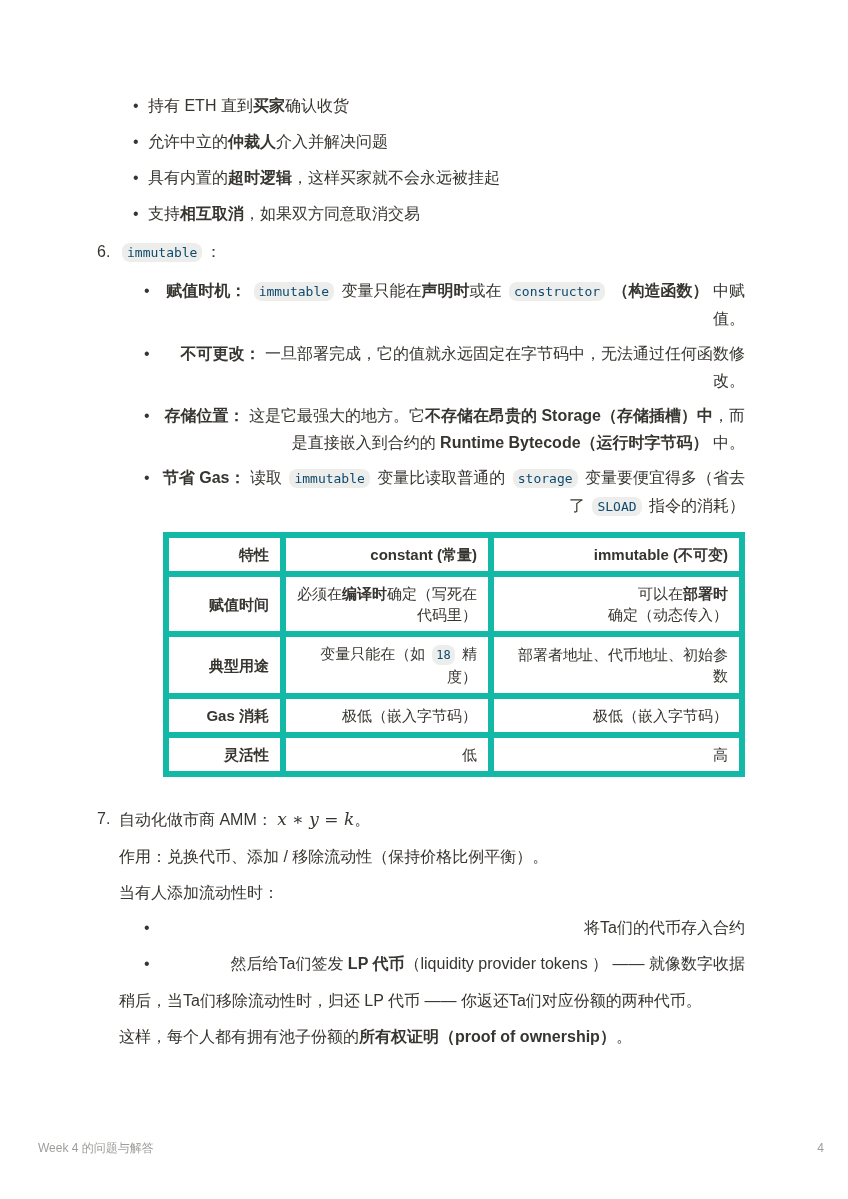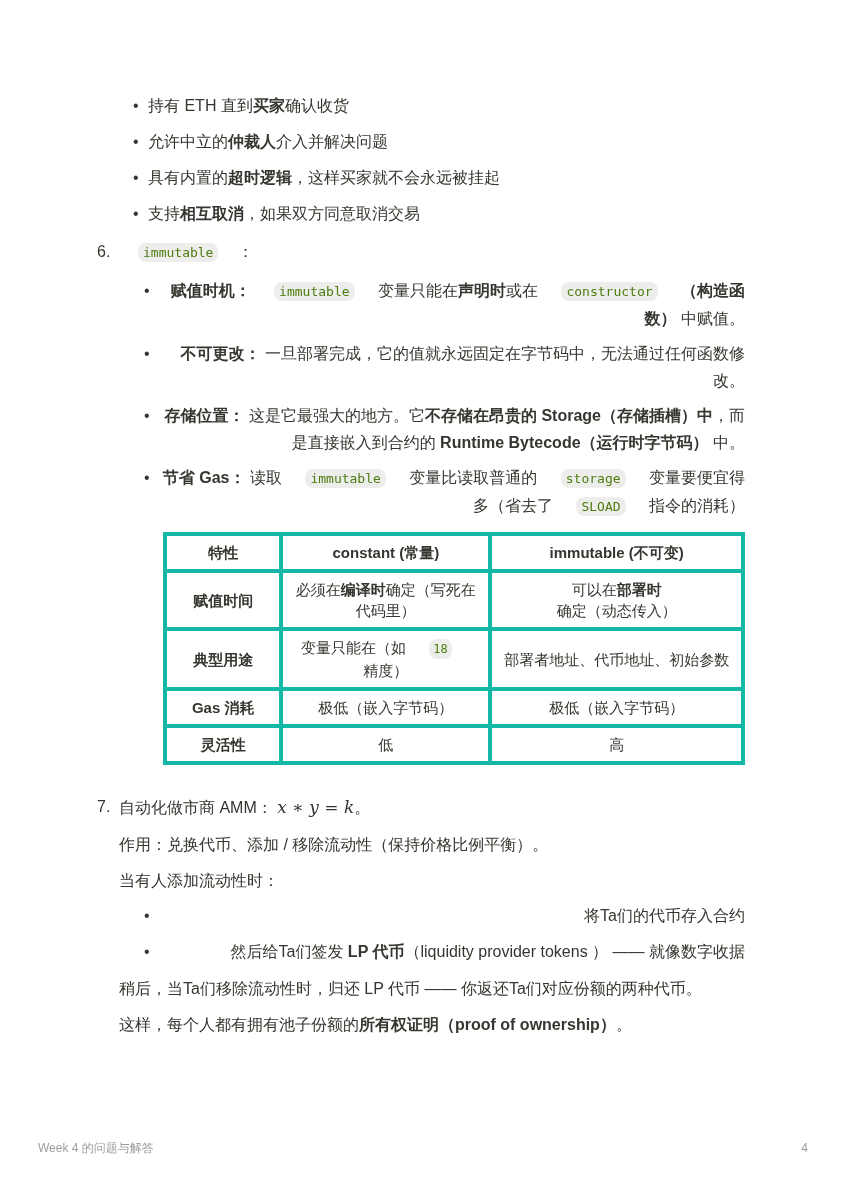--- a/index.html
+++ b/index.html
@@ -49,59 +49,59 @@
     margin-bottom:8px;
   }
   .sub .bullet::before { left:25px; }
   .sub-single .bullet { line-height:24px; margin-bottom:12px; }
   .para { line-height:26px; margin-bottom:10px; }
   
   .seg-bold { font-weight:700; }
   .seg-code {
     font-family:"DejaVu Sans Mono", monospace;
     font-size:13px;
-    color:#4d7c0f;
+    color:#0c4a6e;
     background:rgba(135,131,120,0.15);
     border-radius:8px;
     padding:2px 5px;
-    margin:0 19px;
+    margin:0 3px;
     white-space:nowrap;
   }
   .seg-mi {
     font-family:"DejaVu Serif", serif;
     font-style:italic;
     font-size:17px;
   }
   .seg-mo {
     font-family:"DejaVu Serif", serif;
     font-size:17px;
   }
   
   .cmp-table {
     border-collapse:collapse;
     margin:12px 0 16px 44px;
     font-size:15px;
     line-height:21px;
     table-layout:fixed;
   }
   .cmp-table th, .cmp-table td {
-    border:4px solid #14b8a6;
+    border:6px solid #14b8a6;
     padding:6px 11px;
-    text-align:center;
+    text-align:right;
     vertical-align:middle;
     font-weight:normal;
   }
   .cmp-table .c1 { width:93px; }
   .cmp-table .c2 { width:188px; }
   .cmp-table .c3 { width:233px; }
   .cmp-table .seg-code { font-size:12px; padding:3px 4px; }
   
   .footer {
     position:absolute;
-    left:38px; right:40px; bottom:42px;
+    left:38px; right:24px; bottom:42px;
     display:flex;
     justify-content:space-between;
     align-items:baseline;
     font-size:12px;
     color:#9E9D9A;
   }
 </style>
 </head>
 <body>
 

